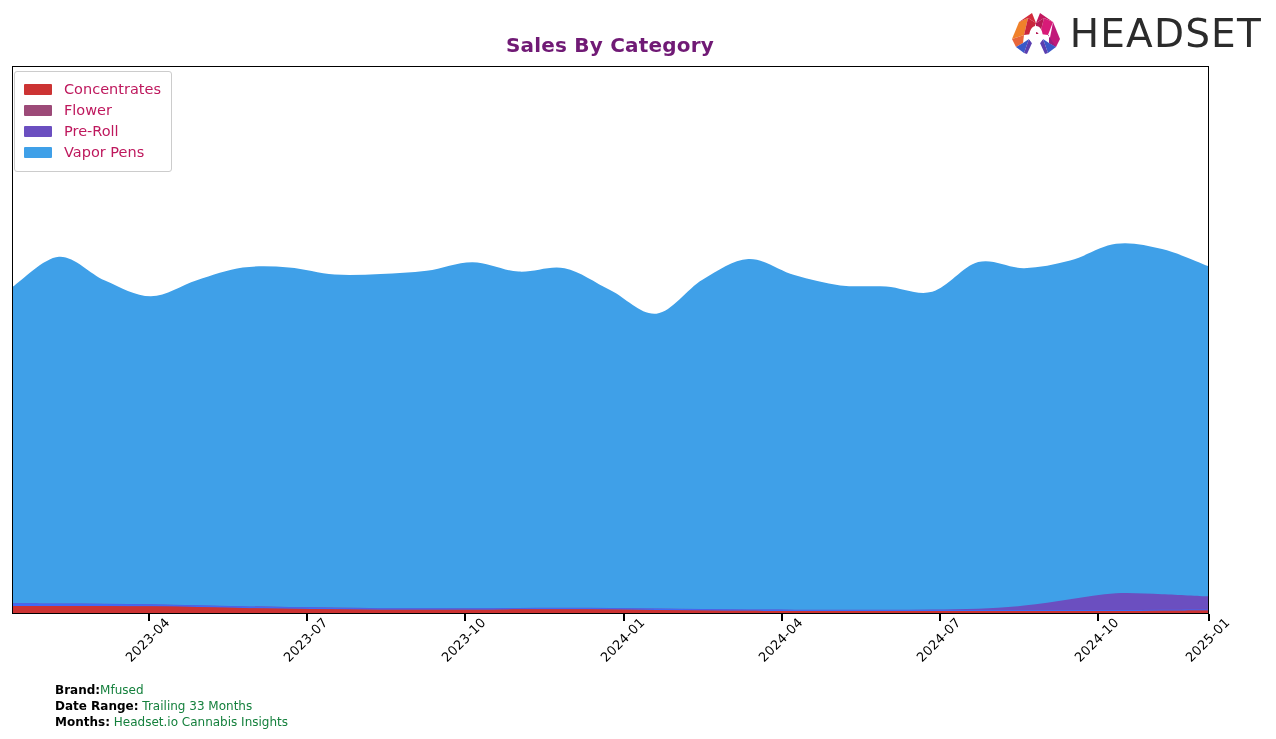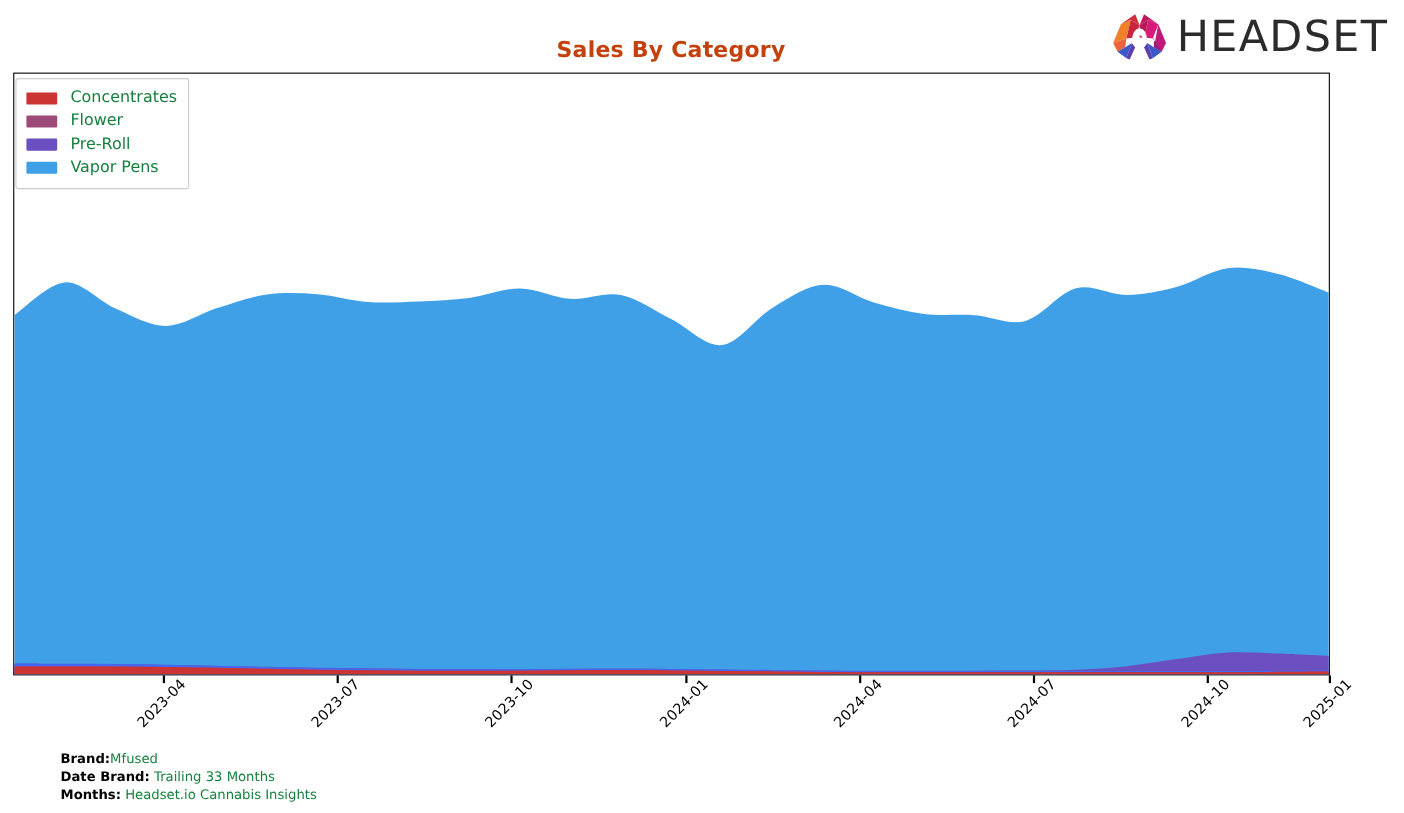--- a/index.html
+++ b/index.html
@@ -17,21 +17,21 @@
 
   
   #chart-title {
     position: absolute;
     left: 0;
     top: 33px;
     width: 1220px;
     text-align: center;
     font-size: 20px;
     font-weight: bold;
-    color: #c2410c;
+    color: #701a75;
     letter-spacing: 0.2px;
   }
 
   #brand-logo {
     position: absolute;
     right: 14px;
     top: 8px;
     display: flex;
     align-items: center;
     gap: 6px;
@@ -90,21 +90,21 @@
   }
   .legend-swatch {
     width: 28px;
     height: 11px;
     border-radius: 1px;
     margin-right: 12px;
     flex: 0 0 auto;
   }
   .legend-label {
     font-size: 14.5px;
-    color: #15803d;
+    color: #be185d;
     white-space: nowrap;
     line-height: 1;
   }
 
   
   #x-axis {
     position: absolute;
     left: 12px;
     top: 614px;
     width: 1197px;
@@ -227,20 +227,20 @@
     <div class="tick-label" style="left: 1086px;">2024-10</div>
     <div class="tick-mark" style="left: 1196.3px;"></div>
     <div class="tick-label" style="left: 1197px;">2025-01</div>
   </div>
 
 <div id="footer-meta">
   <div class="meta-row">
     <span class="meta-key">Brand:</span><span class="meta-val">Mfused</span>
   </div>
   <div class="meta-row">
-    <span class="meta-key">Date Brand:</span>
+    <span class="meta-key">Date Range:</span>
     <span class="meta-val">Trailing 33 Months</span>
   </div>
   <div class="meta-row">
     <span class="meta-key">Months:</span>
     <span class="meta-val">Headset.io Cannabis Insights</span>
   </div>
 </div>
 
 </body></html>

